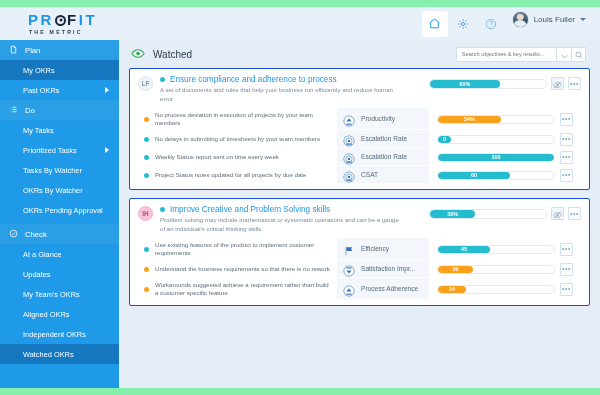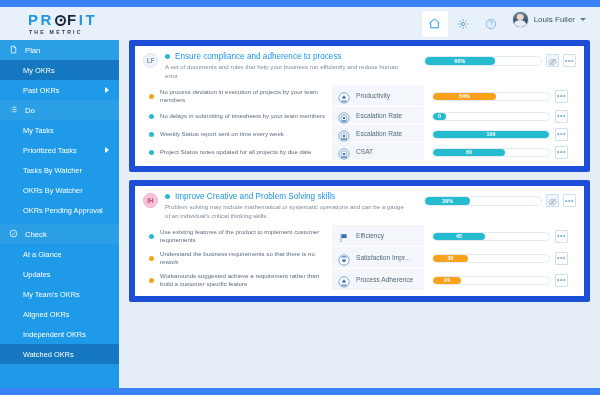--- a/index.html
+++ b/index.html
@@ -6,21 +6,21 @@
   * { box-sizing: border-box; margin: 0; padding: 0; }
   html, body {
     width: 600px; height: 395px;
     background: #000;
     font-family: "Liberation Sans", "DejaVu Sans", sans-serif;
     overflow: hidden;
   }
   .app {
     position: relative;
     width: 600px; height: 395px;
-    background: #3b82f6;
+    background: #86efac;
     overflow: hidden;
   }
   
   .topbar {
     position: absolute; left: 0; top: 7px; width: 600px; height: 33px;
     background: #e8f1fa;
     display: flex; align-items: center; justify-content: space-between;
   }
   .logo-wrap { display: flex; flex-direction: column; margin-left: 28px; }
   .logo-main {
@@ -111,21 +111,21 @@
     padding: 0 5px; font-family: inherit; outline: none;
   }
   .search-drop, .search-go {
     width: 15px; height: 15px; border: 1px solid #d3e0ec; background: #fff;
     display: flex; align-items: center; justify-content: center; cursor: pointer;
   }
   .search-drop { border-right: none; }
   .scroll-body { padding: 0 10px; }
   
   .card {
-    background: #ffffff; border: 6px solid #1d4ed8; border-radius: 2px;
+    background: #ffffff; border: 1px solid #1d4ed8; border-radius: 2px;
     margin-bottom: 8px; padding: 6px 8px 5px 8px;
   }
   .card-head { display: flex; align-items: flex-start; }
   .card-avatar {
     width: 15px; height: 15px; border-radius: 50%; flex: none;
     display: flex; align-items: center; justify-content: center;
     font-size: 6.3px; font-weight: bold; margin-top: 1px;
   }
   .card-avatar.lf { background: #eef3f8; color: #7f93a6; border: 1px solid #dfe8f1; }
   .card-avatar.ih { background: #f9c3da; color: #b34e80; border: 1px solid #f4b2cf; }
@@ -291,20 +291,50 @@
       <span>Watched OKRs</span>
     </div>
     <div class="nav-item">
       
     </div>
 
   </div>
 
   <div class="main">
 
+    <div class="main-head">
+      <div class="main-title">
+        <span>
+          <svg width="14" height="11" viewBox="0 0 24 17" fill="none" stroke="#2fa84f" stroke-width="1.8">
+            <path d="M1.5 8.5S5.4 2 12 2s10.5 6.5 10.5 6.5S18.6 15 12 15 1.5 8.5 1.5 8.5z"></path>
+            <circle cx="12" cy="8.5" r="3" fill="#2fa84f" stroke="none"></circle>
+          </svg>
+        </span>
+        <span class="txt">Watched</span>
+      </div>
+
+      <div class="search-wrap">
+        <input class="search-input" type="text" placeholder="Search objectives &amp; key results..." style="">
+        <div class="search-drop">
+          <span>
+            <svg width="7" height="5" viewBox="0 0 10 6" fill="none" stroke="#9fb6cb" stroke-width="1.4">
+              <path d="M1 1l4 4 4-4"></path>
+            </svg>
+          </span>
+        </div>
+        <div class="search-go">
+          <span>
+            <svg width="8" height="8" viewBox="0 0 14 14" fill="none" stroke="#8aa6bd" stroke-width="1.4">
+              <circle cx="6" cy="6" r="4.3"></circle>
+                <path d="M9.3 9.3L13 13"></path>
+            </svg>
+          </span>
+        </div>
+      </div>
+    </div>
 
     <div class="scroll-body">
 
       <div class="card">
         <div class="card-head">
           <div class="card-avatar lf">LF</div>
           <div class="obj-text">
             <div class="obj-title-row">
               <span class="dot-sm" style="background:#26bcd0"></span>
               <span class="obj-title">Ensure compliance and adherence to process</span>

